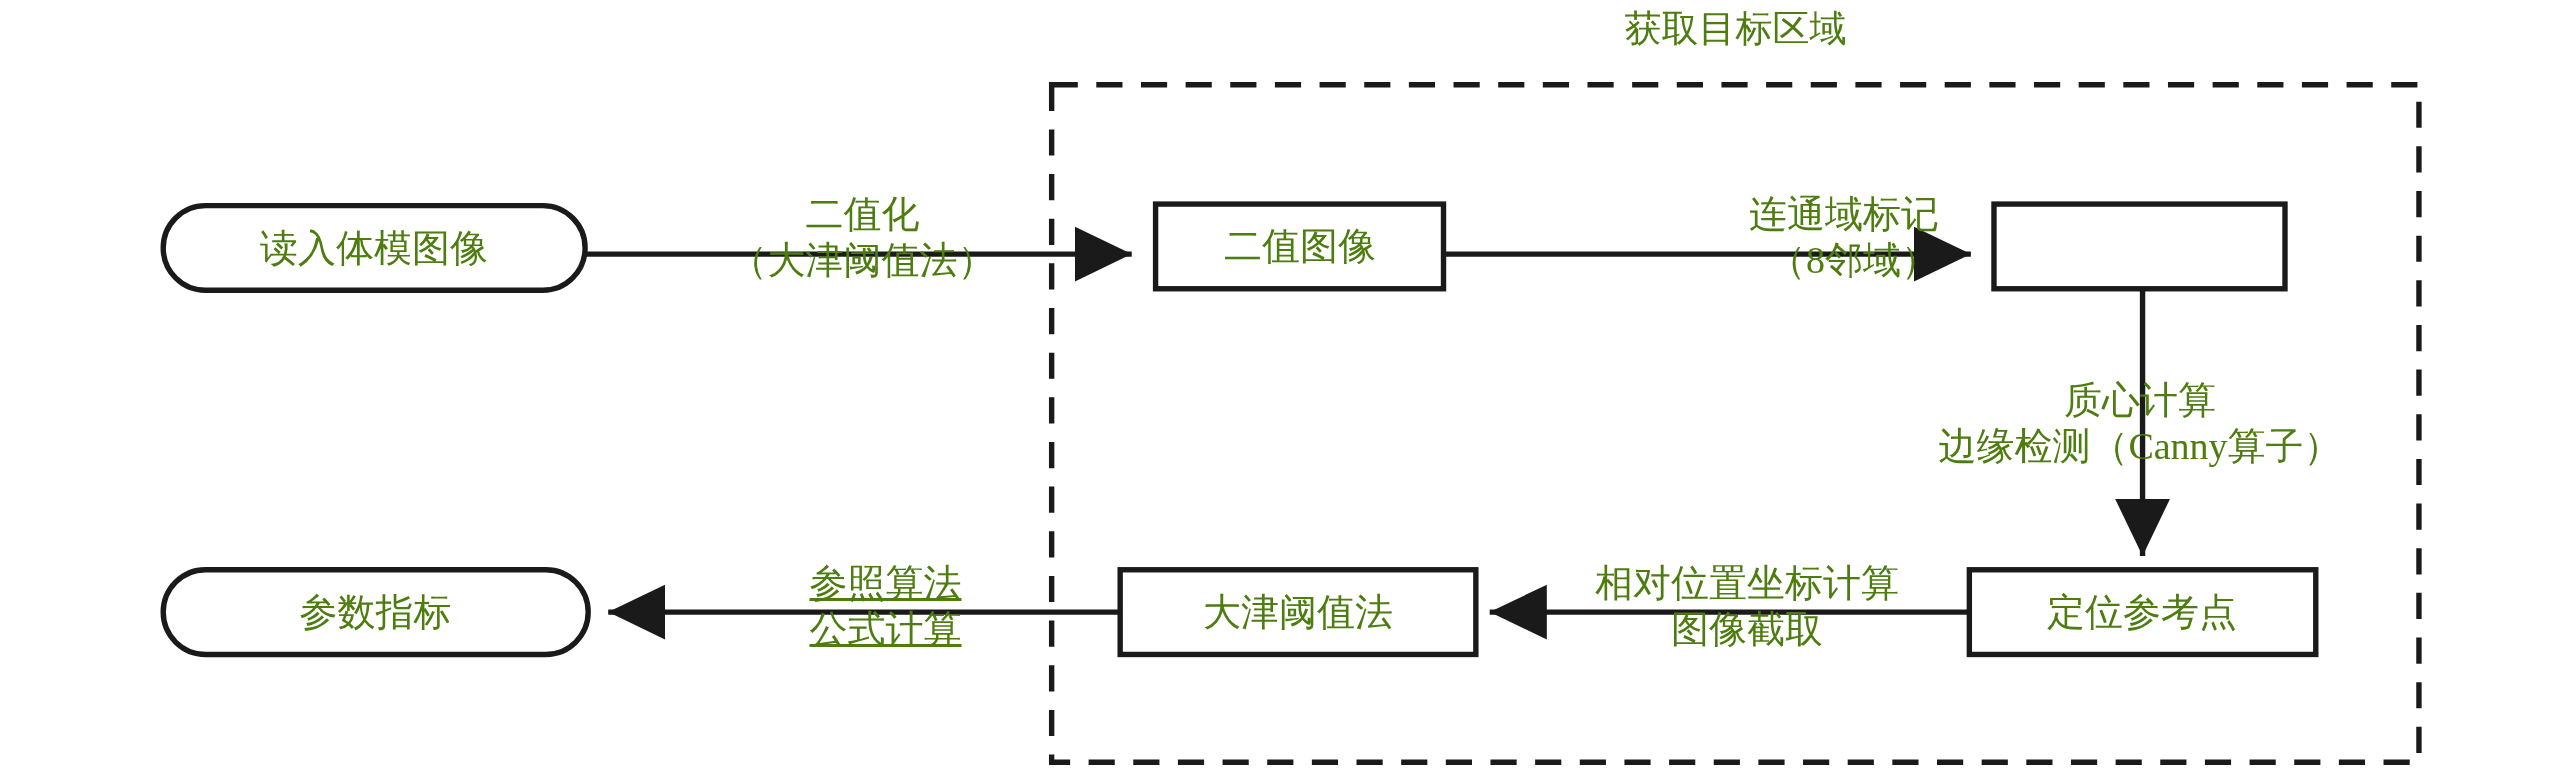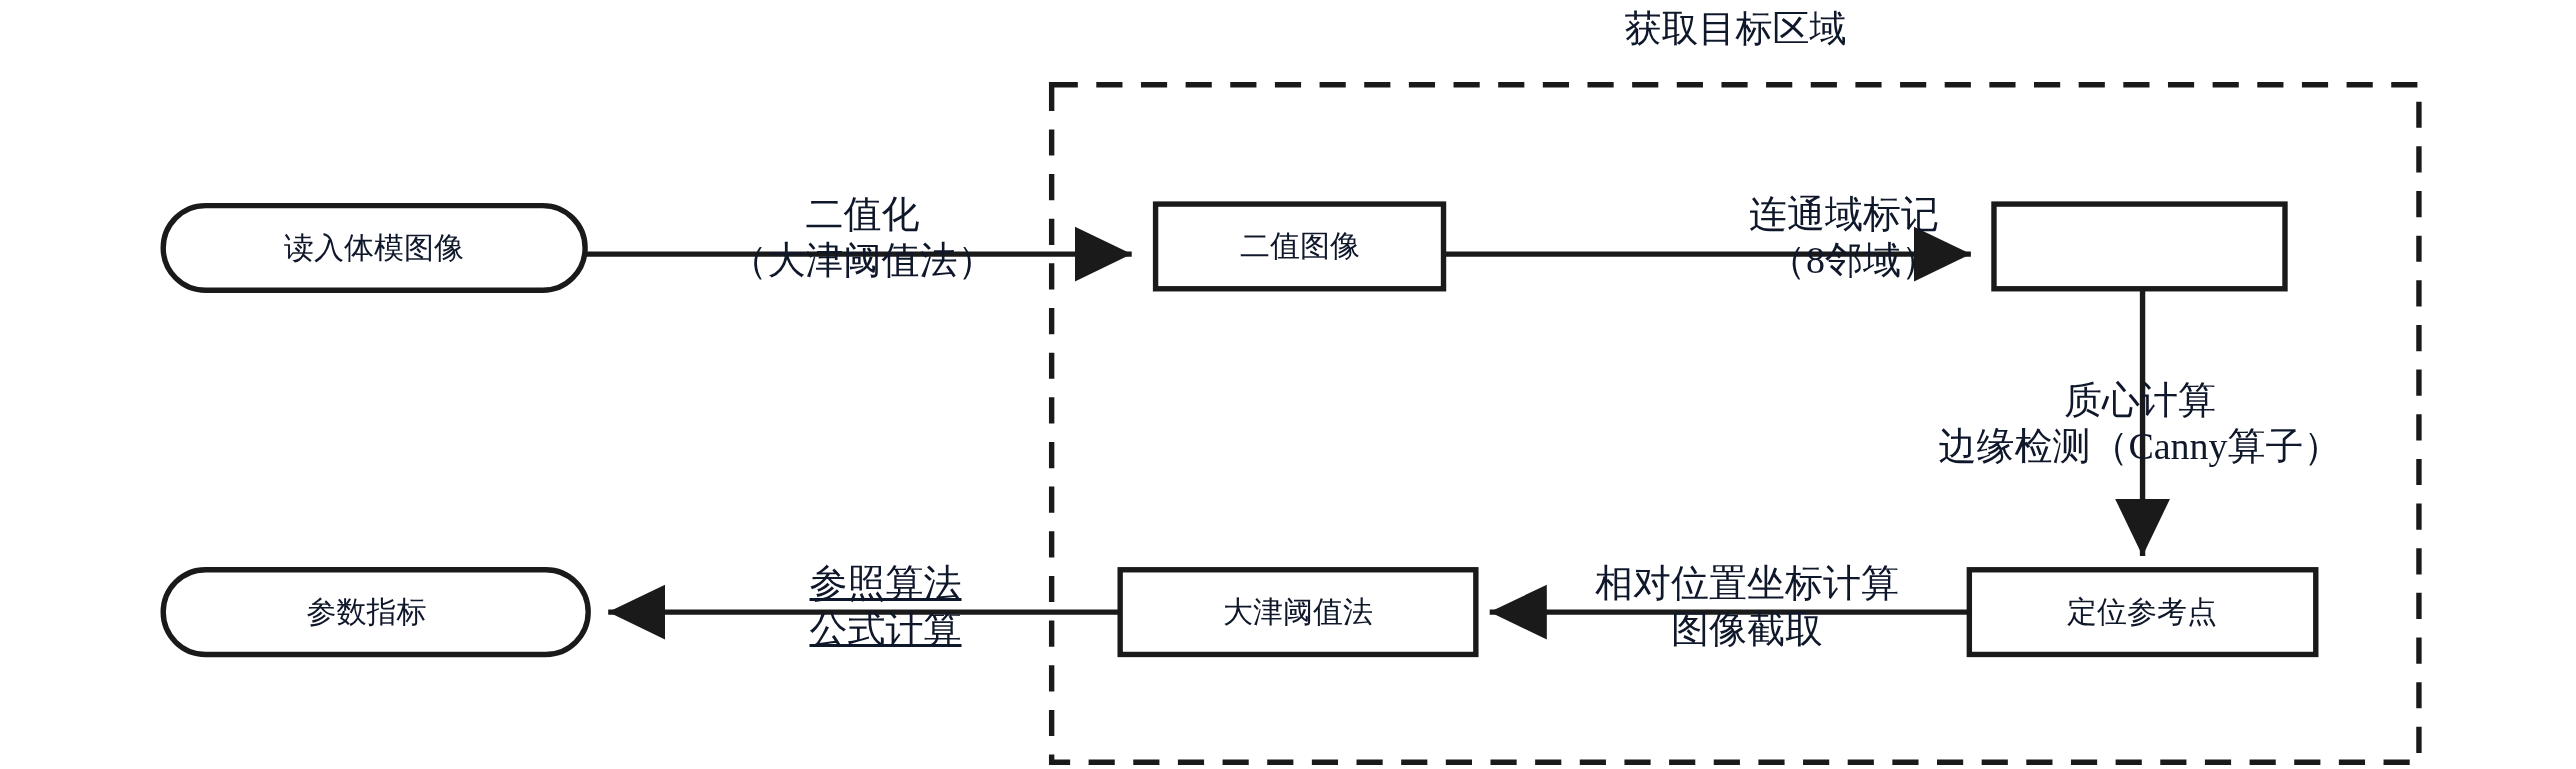--- a/index.html
+++ b/index.html
@@ -19,30 +19,30 @@
   svg.layer {
     position: absolute;
     left: 0;
     top: 0;
     width: 2576px;
     height: 770px;
   }
   .node-label, .edge-label, .group-title {
     position: absolute;
     text-align: center;
-    color: #0f172a;
+    color: #4d7c0f;
     white-space: nowrap;
     line-height: 1.22;
     font-family: "Liberation Serif", "DejaVu Serif", serif;
   }
   .group-title {
     font-size: 37px;
   }
   .node-label {
-    font-size: 30px;
+    font-size: 38px;
     display: flex;
     align-items: center;
     justify-content: center;
   }
   .edge-label {
     font-size: 38px;
   }
   .edge-label .line { display: block; }
 </style>
 </head>
@@ -92,21 +92,21 @@
 
   <div class="node-label" style="left:163px; top:206px; width:422px; height:85px;">读入体模图像</div>
 
   <div class="node-label" style="left:1156px; top:204px; width:288px; height:85px;">二值图像</div>
 
 
   <div class="node-label" style="left:1969px; top:570px; width:346px; height:85px;">定位参考点</div>
 
   <div class="node-label" style="left:1120px; top:570px; width:356px; height:85px;">大津阈值法</div>
 
-  <div class="node-label" style="left:154px; top:570px; width:425px; height:85px;">参数指标</div>
+  <div class="node-label" style="left:163px; top:570px; width:425px; height:85px;">参数指标</div>
 
   <div class="edge-label" style="left:670px; top:191px; width:385px;">
     <span class="line">二值化</span>
     <span class="line">（大津阈值法）</span>
   </div>
 
   <div class="edge-label" style="left:1554px; top:191px; width:385px;text-align:right;">
     <span class="line">连通域标记</span>
     <span class="line">（8邻域）</span>
   </div>

